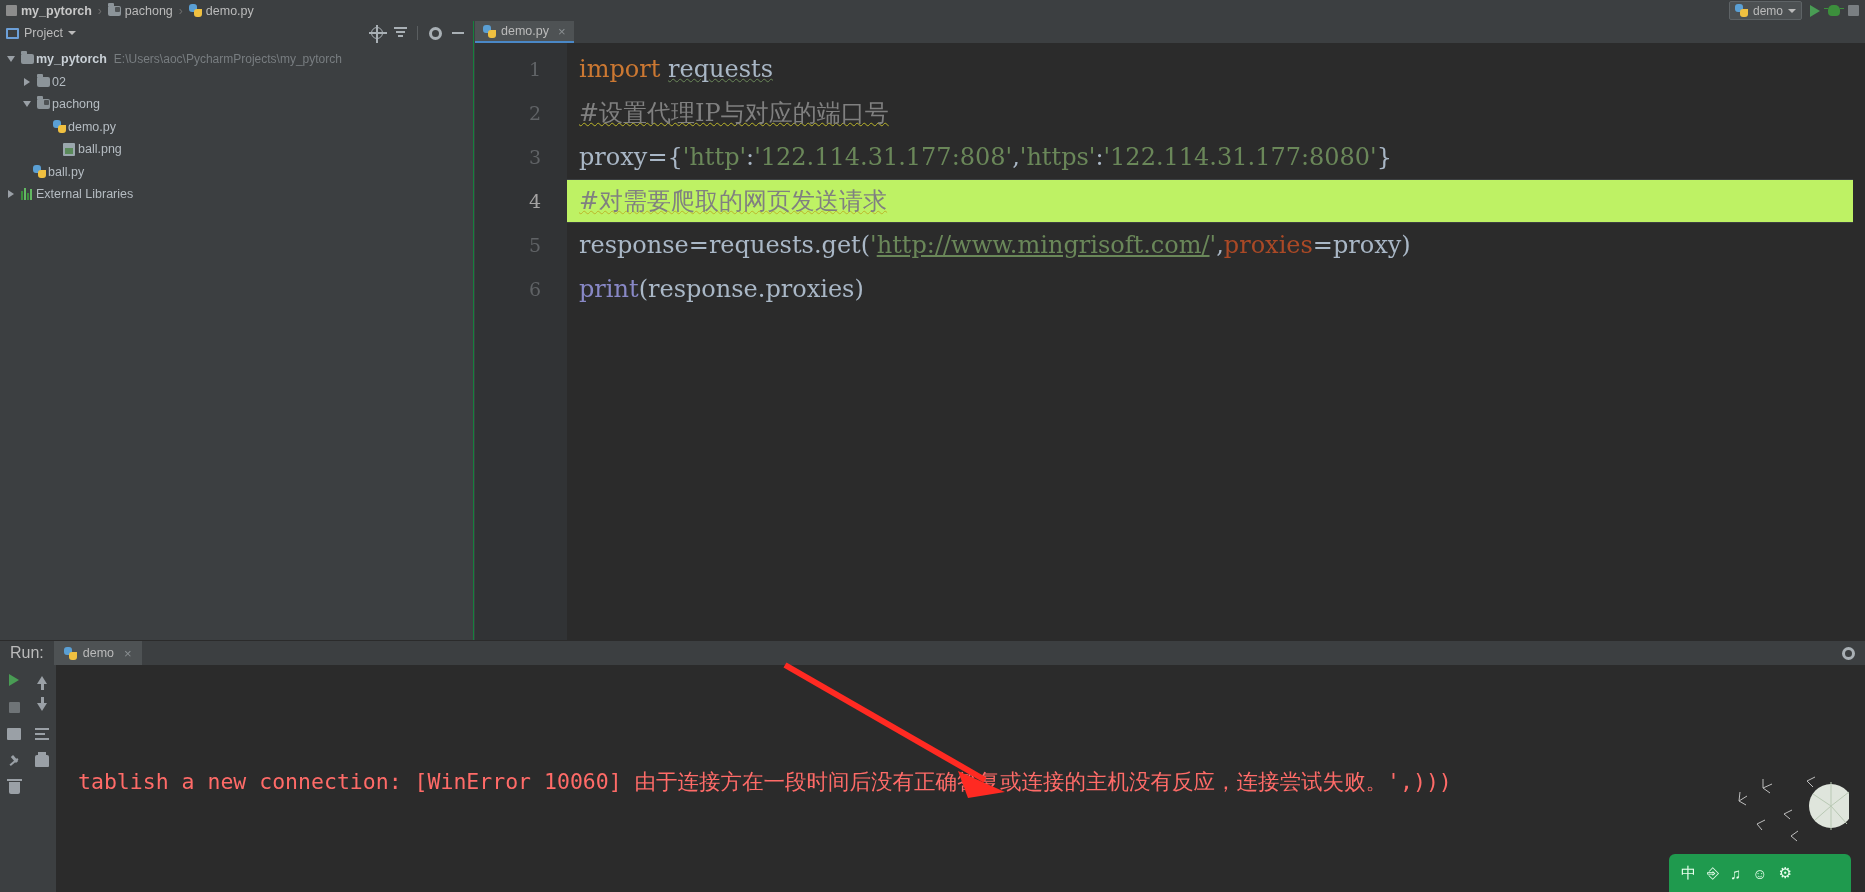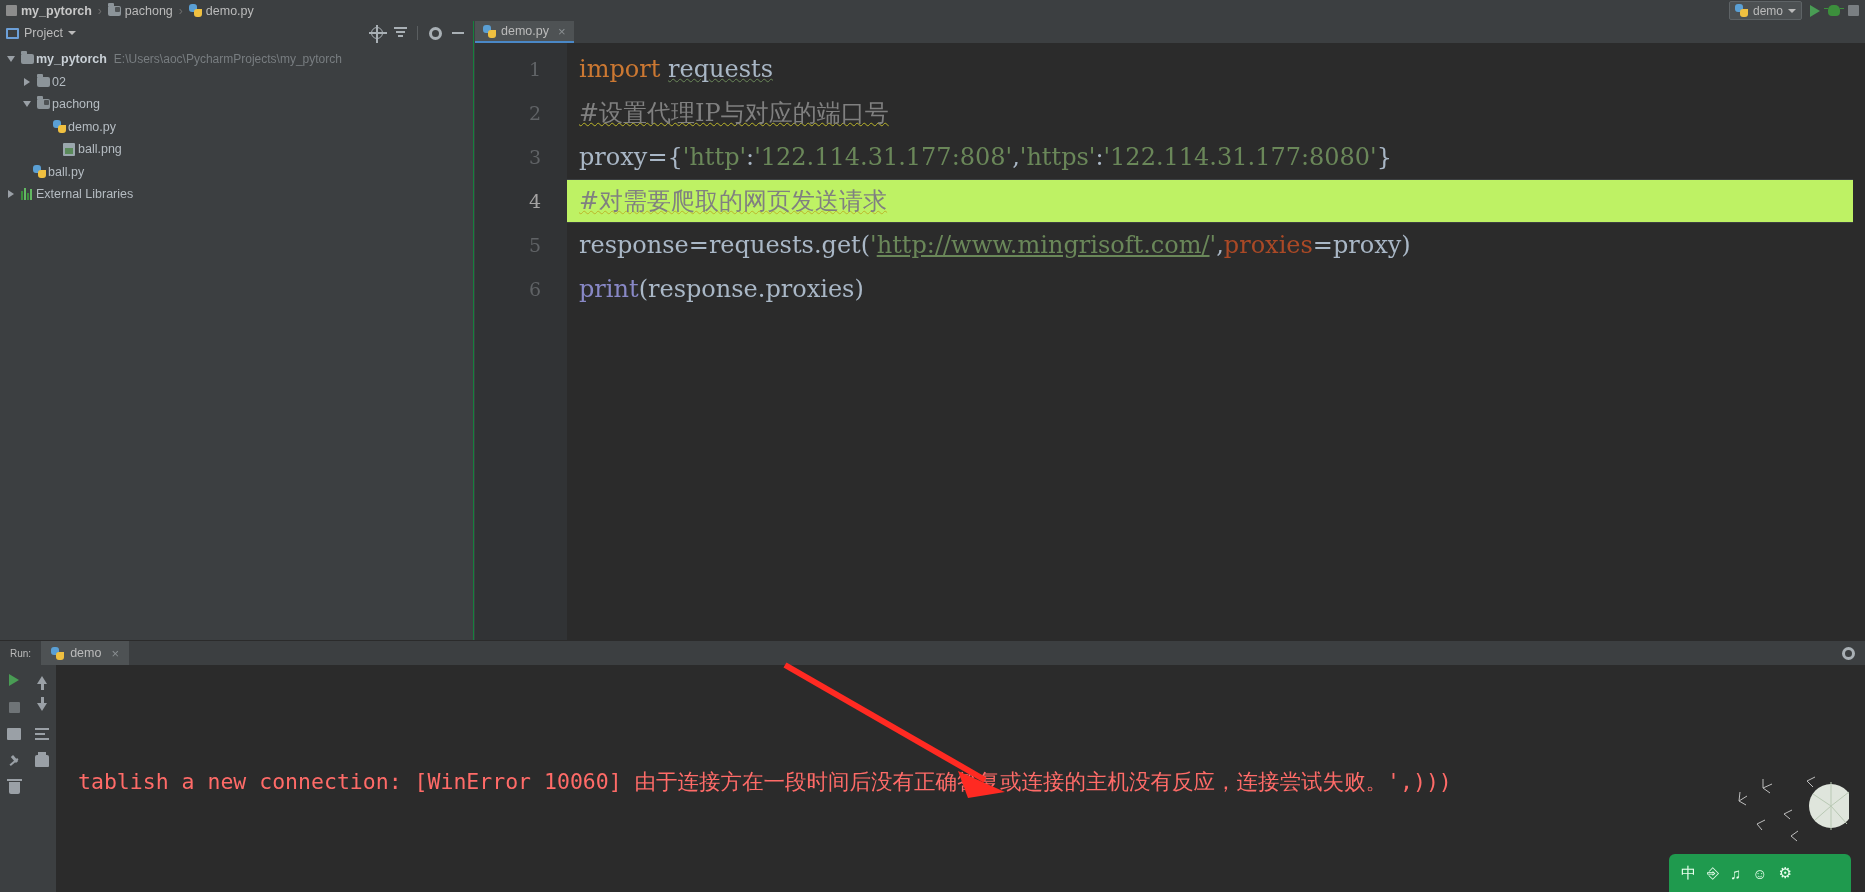--- a/index.html
+++ b/index.html
@@ -167,21 +167,21 @@
   .urlink { color: #6a8759; text-decoration: underline; text-decoration-color: #6a8759; }
   .typo { text-decoration: underline; text-decoration-style: wavy;
           text-decoration-color: #6a8759; text-decoration-thickness: 1px; }
 
   
   #run-panel {
     position: absolute; left: 0; top: 640px; width: 1865px; height: 252px;
     background: #3c3f41; border-top: 1px solid #2b2b2b;
   }
   #run-tabbar { height: 24px; display: flex; align-items: center; background: #3c3f41; }
-  #run-label { font-size: 10px; color: #bbbbbb; padding: 0 10px; }
+  #run-label { font-size: 16px; color: #bbbbbb; padding: 0 10px; }
   #run-tab {
     display: flex; align-items: center; gap: 6px; height: 24px; padding: 0 10px;
     background: #4e5254; font-size: 12.5px; color: #bbbbbb;
   }
   #run-gear { margin-left: auto; margin-right: 8px; }
   #run-body { display: flex; height: 228px; }
   #run-toolbar {
     width: 56px; background: #3c3f41; padding-top: 4px;
     display: flex; flex-direction: column; align-items: center;
   }

